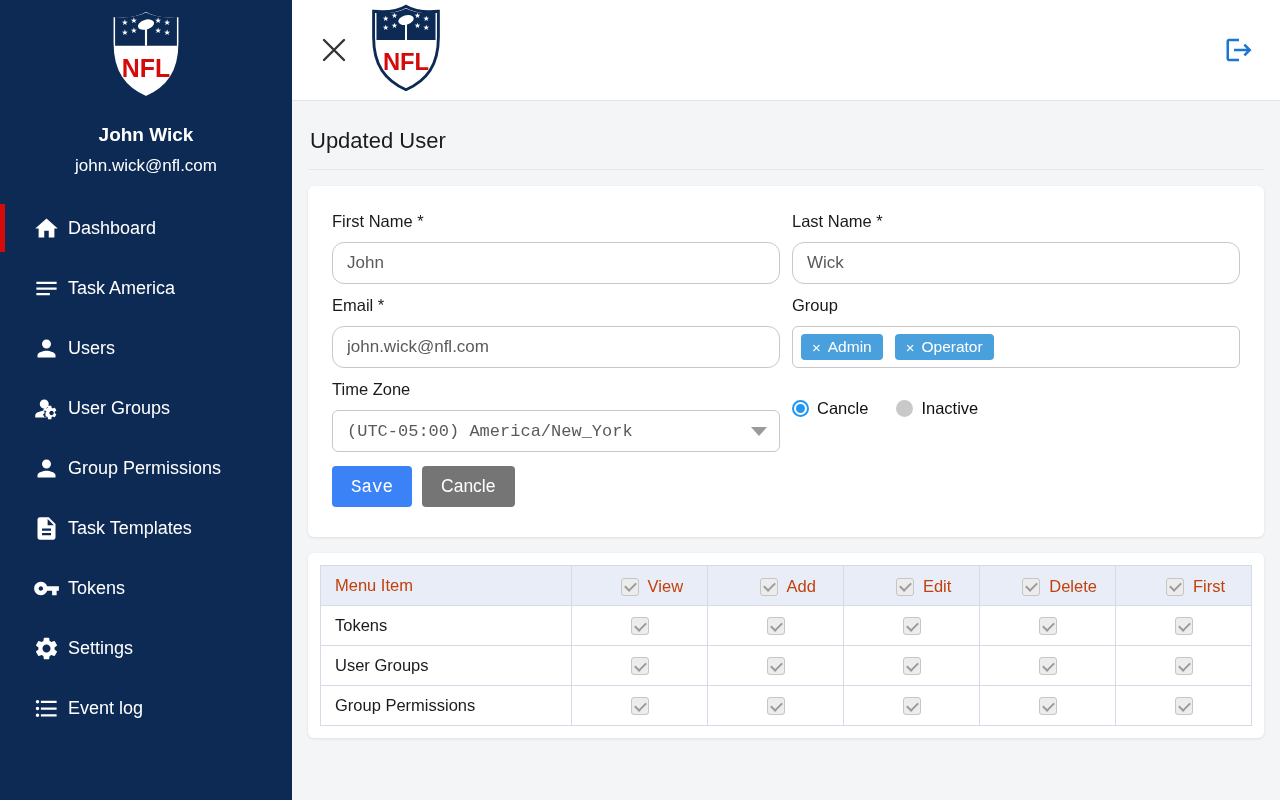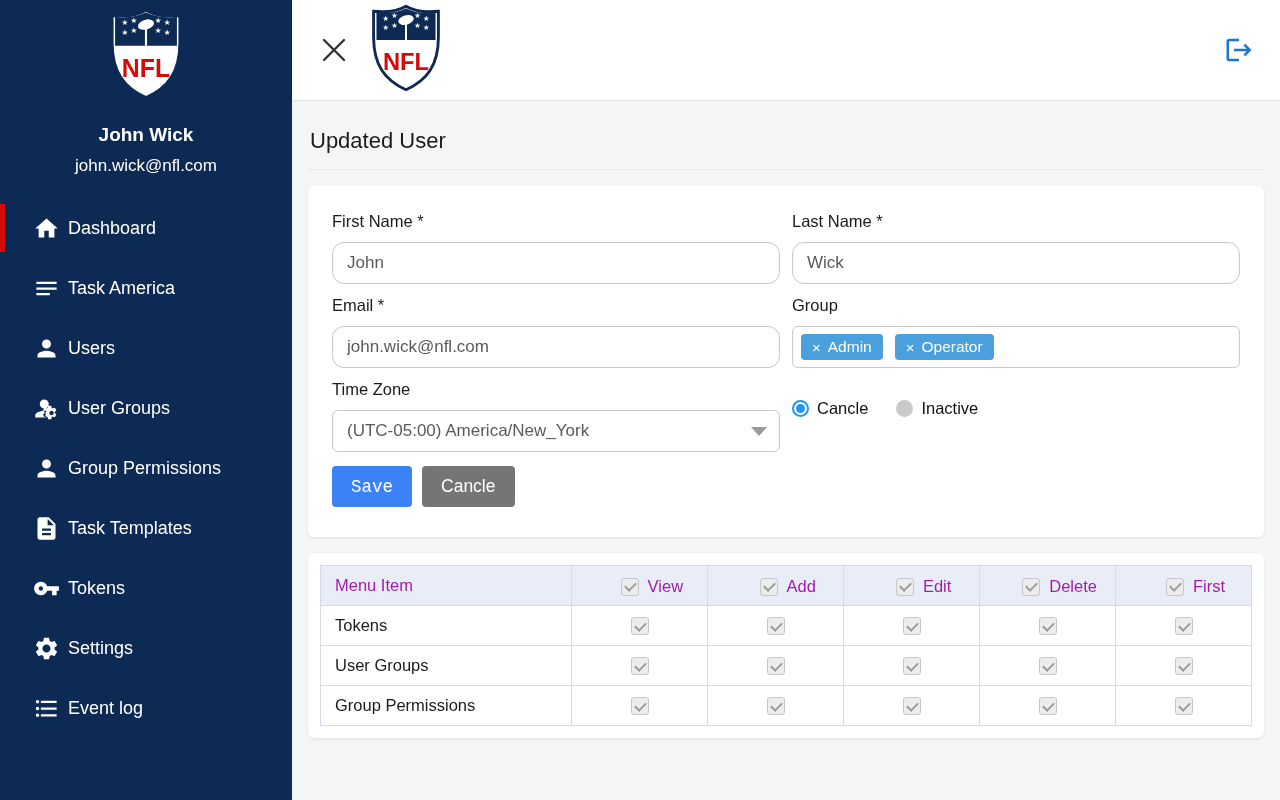--- a/index.html
+++ b/index.html
@@ -77,21 +77,21 @@
   .chip {
     background: #4aa0dc; color: #fff; border-radius: 4px;
     padding: 4px 11px; font-size: 15.5px;
     display: inline-flex; align-items: center; gap: 7px; cursor: default;
   }
   .chip-x { cursor: pointer; font-size: 15px; }
   .select-box {
     position: relative; width: 100%; height: 42px;
     border: 1px solid #c8c8c8; border-radius: 6px;
     display: flex; align-items: center; padding: 0 16px 0 14px;
-    font-size: 17px; color: #5a5a5a; cursor: pointer;
+    font-size: 17px; color: #5a5a5a; cursor: pointer; font-family: Liberation Mono, monospace;
   }
   .caret {
     position: absolute; right: 12px; top: 50%; margin-top: -4px;
     width: 0; height: 0;
     border-left: 8px solid transparent; border-right: 8px solid transparent;
     border-top: 9px solid #9a9a9a;
   }
   .radio-row { display: flex; gap: 28px; align-items: center; margin-top: 19px; }
   .radio-opt { display: inline-flex; align-items: center; gap: 8px; font-size: 16.5px; color: #111; cursor: pointer; }
   .radio { width: 17px; height: 17px; border-radius: 50%; display: inline-block; position: relative; }
@@ -106,21 +106,21 @@
     border: none; border-radius: 4px; color: #fff;
     font-size: 17.5px; padding: 10px 19px; cursor: pointer;
     font-family: "Liberation Sans", sans-serif;
   }
   .btn.save { background: #3b82f6; font-family: Liberation Mono, monospace; }
   .btn.cancel { background: #757575; }
   
   .table-card { padding: 12px; margin-bottom: 0; }
   table { width: 100%; border-collapse: collapse; table-layout: fixed; font-size: 16.5px; }
   th, td { border: 1px solid #d5dbe6; height: 40px; }
-  thead th { background: #e8edf7; font-weight: 400; color: #a21caf; text-align: center; }
+  thead th { background: #e8edf7; font-weight: 400; color: #c2410c; text-align: center; }
   th.col-first, td.cell-first { width: 27%; text-align: left; padding-left: 14px; }
   td { text-align: center; }
   .th-inner { display: inline-flex; align-items: flex-end; gap: 9px; vertical-align: middle; padding-left: 24px; }
   .cb {
     display: inline-block; width: 18px; height: 18px;
     background: #ececec; border: 1px solid #c6c6c6; border-radius: 3px;
     position: relative; vertical-align: middle; cursor: pointer;
   }
   .cb.checked::after {
     content: ''; position: absolute; left: 3px; top: 3.5px;

